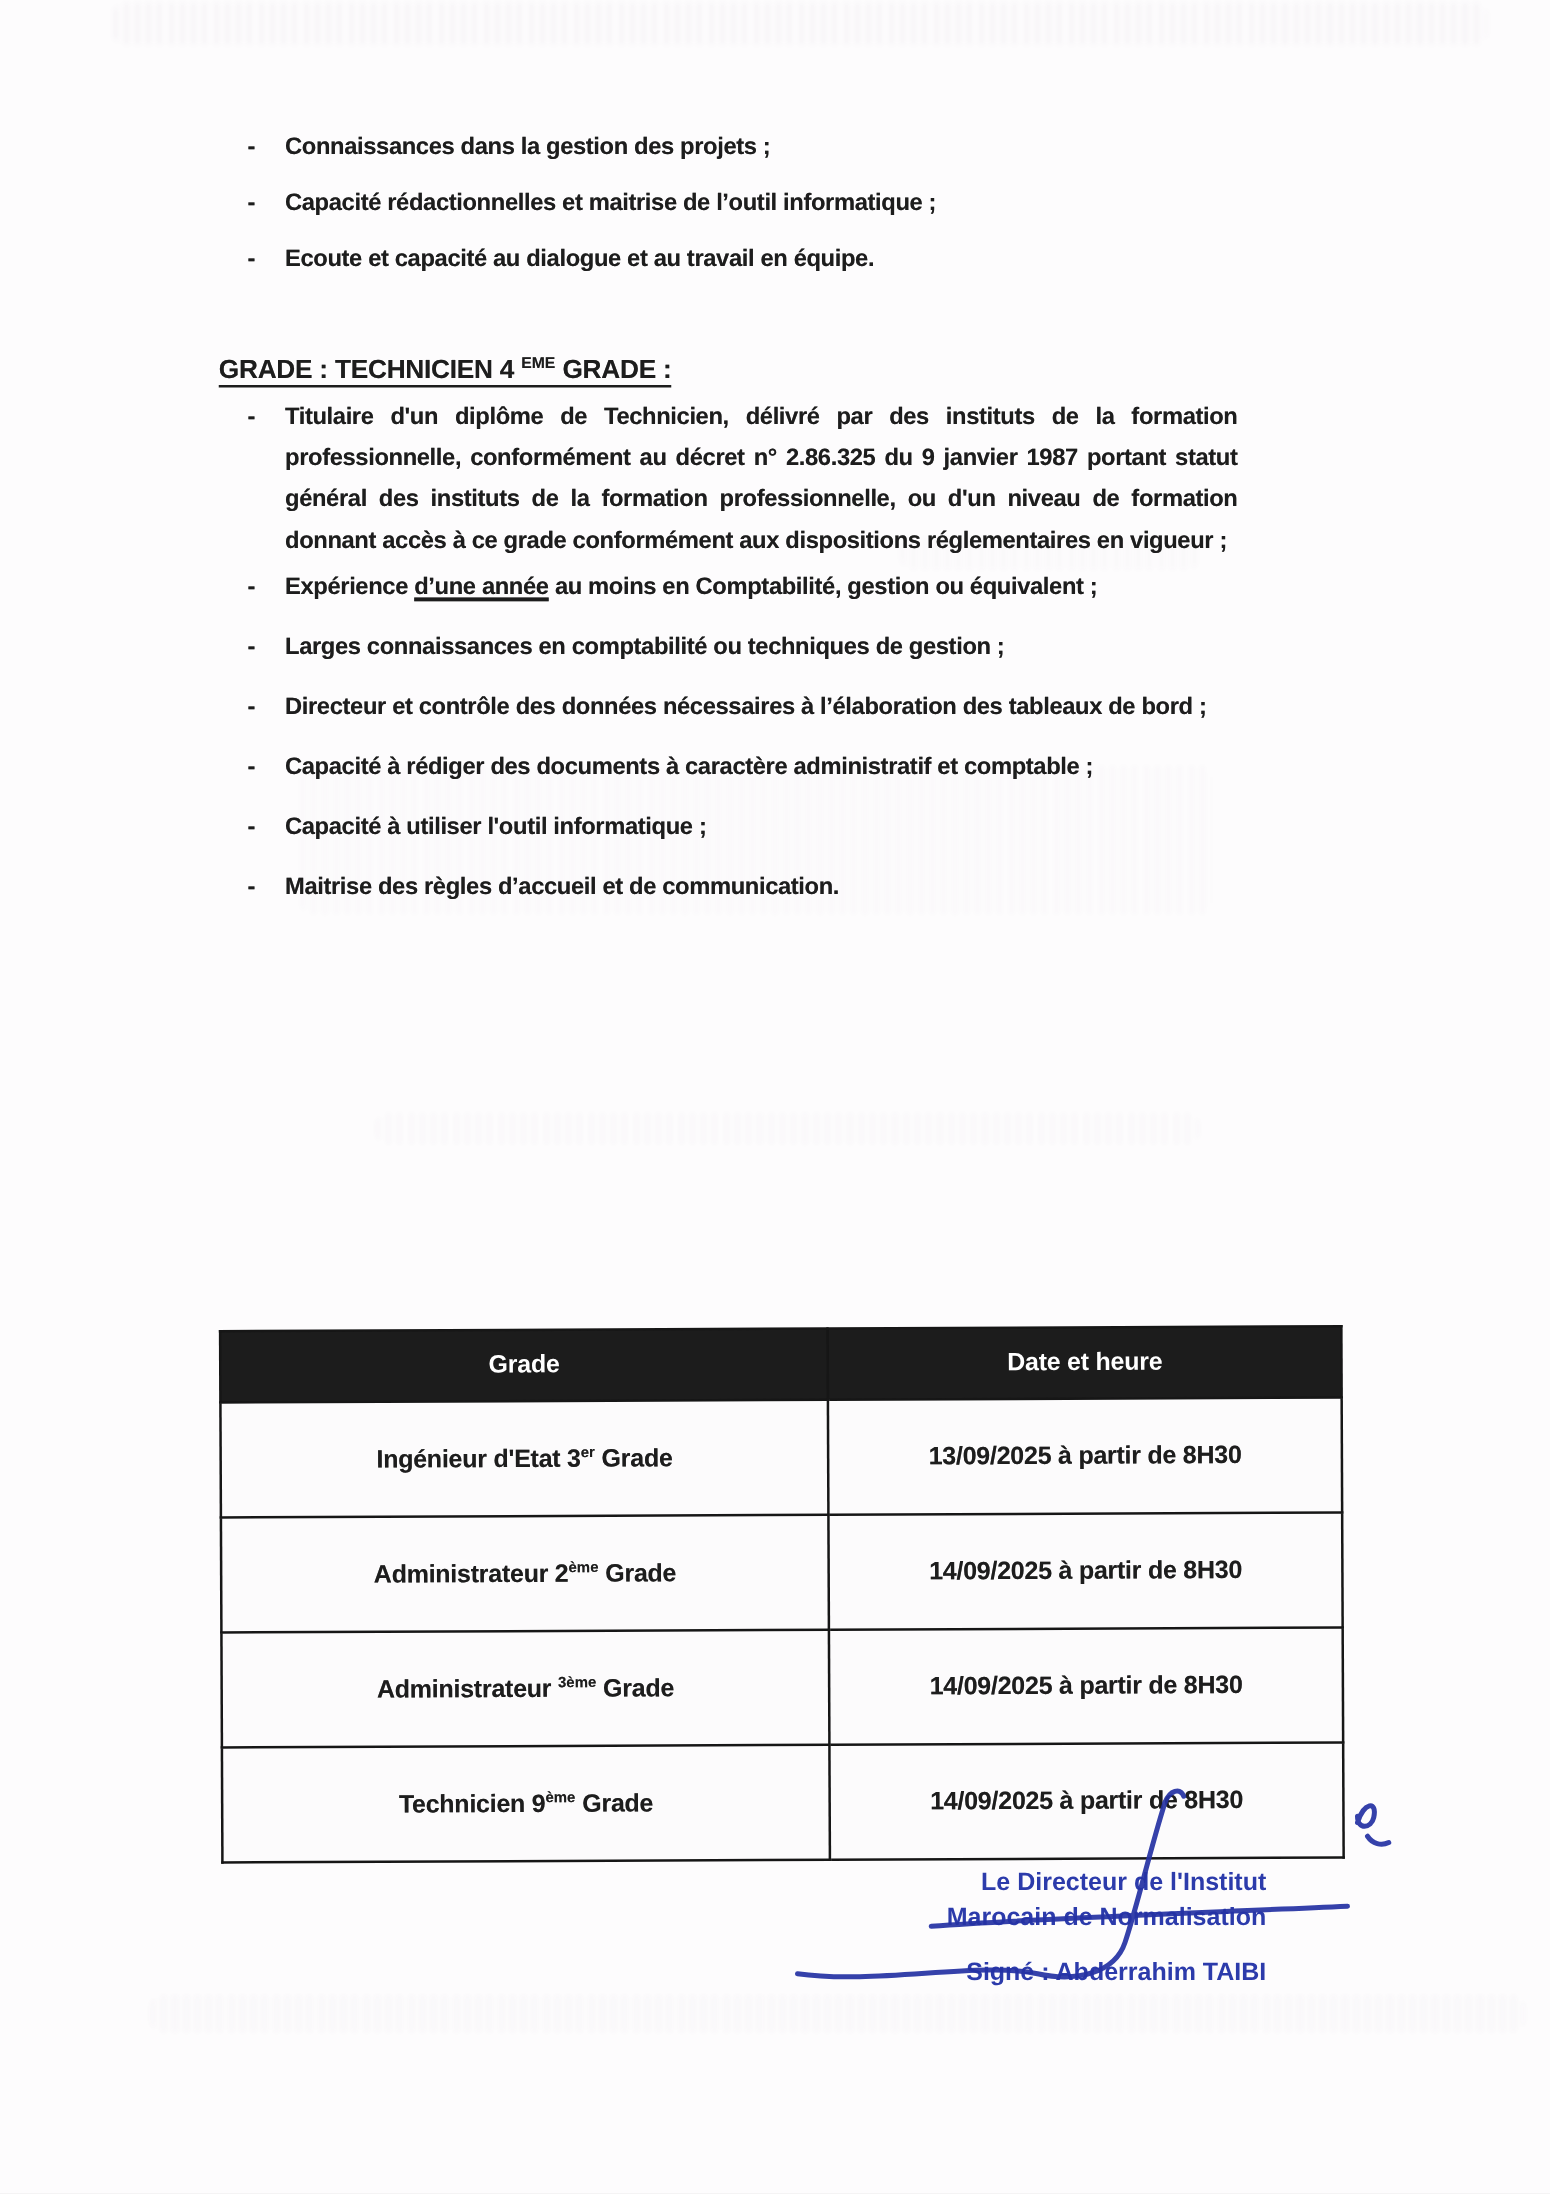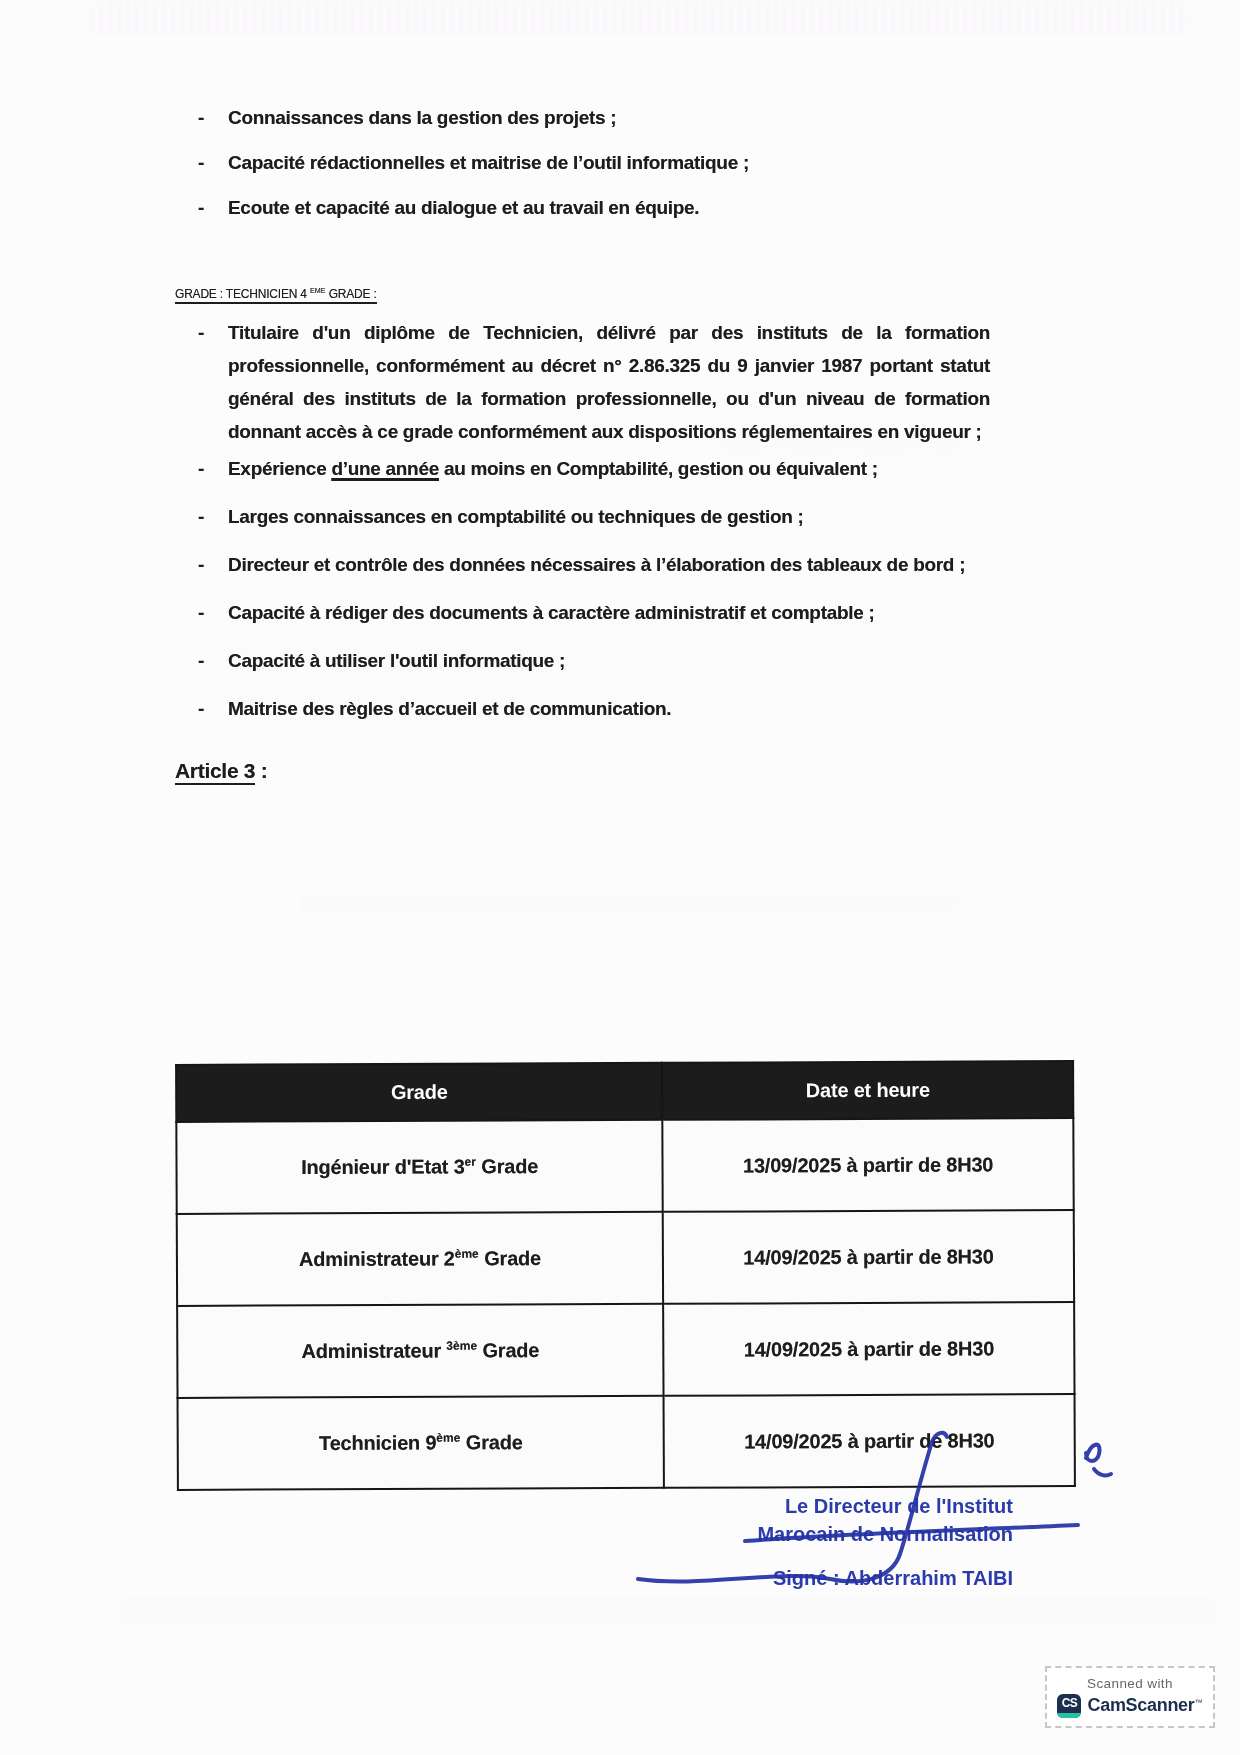--- a/index.html
+++ b/index.html
@@ -24,21 +24,21 @@
   .smudge.s5{left:120px;top:1596px;width:1100px;height:30px;opacity:.4;}
 
   .content{position:absolute;left:175px;top:106px;width:900px;
     font-size:19px;font-weight:600;letter-spacing:-0.3px;
     text-shadow:0 0 .4px rgba(0,0,0,.5);}
 
   ul.blist{list-style:none;margin:0;padding:0;}
   ul.blist li{display:flex;line-height:24px;margin:0 0 21px 0;white-space:nowrap;}
   .dash{width:30px;padding-left:23px;flex:0 0 auto;font-weight:700;}
 
-  .grade-heading{margin:57px 0 8px 0;font-size:12px;font-weight:400;line-height:27px;letter-spacing:-0.2px;}
+  .grade-heading{margin:57px 0 8px 0;font-size:21px;font-weight:700;line-height:27px;letter-spacing:-0.2px;}
   .grade-heading .uline{border-bottom:2.5px solid #1d1d1d;padding-bottom:1px;}
   .sup{vertical-align:super;font-size:0.6em;letter-spacing:0;}
 
   ul.gradelist{list-style:none;margin:0;padding:0;}
   ul.gradelist li{display:flex;line-height:24px;margin:0 0 24px 0;white-space:nowrap;}
   ul.gradelist li.justified{white-space:normal;line-height:33px;margin-bottom:9px;}
   ul.gradelist li.justified .btext{text-align:justify;}
   .btext{flex:1 1 auto;min-width:0;}
   li.justified .btext{margin-right:85px;}
   .u-bold{font-weight:800;text-decoration:underline;text-decoration-thickness:2.5px;text-underline-offset:3px;}
@@ -136,23 +136,20 @@
       <li>
         <span class="dash">-</span>
         <span class="btext">Capacité à utiliser l'outil informatique ;</span>
       </li>
       <li>
         <span class="dash">-</span>
         <span class="btext">Maitrise des règles d’accueil et de communication.</span>
       </li>
     </ul>
 
-    <div class="article-heading">
-      <span class="uline">Article 3</span><span> :</span>
-    </div>
 
 
   </div>
 
   <table class="schedule">
     <colgroup>
         <col class="col-grade">
         <col>
       </colgroup>
     <thead>
@@ -189,24 +186,14 @@
 
   <svg class="scribble" viewBox="0 0 580 190" xmlns="http://www.w3.org/2000/svg">
     <g fill="none" stroke="#2532a4" stroke-width="4" stroke-linecap="round" opacity="0.92">
       <path d="M 205 113 C 300 106 430 102 538 97"></path>
       <path d="M 392 14 C 380 52 370 96 360 126 C 352 150 322 158 290 151 C 244 141 160 160 98 151"></path>
       <path d="M 392 14 C 396 4 404 2 407 9"></path>
       <path d="M 546 30 c 5 -16 16 -18 13 -4 c -2 9 -13 10 -13 -1 m 8 16 c 4 6 11 8 17 5"></path>
     </g>
   </svg>
 
-  <div class="badge">
-    <div class="scanned">Scanned with</div>
-    <div class="row2">
-      <div class="cs-logo">
-        <span class="cs-text">CS</span>
-        <span class="teal"></span>
-      </div>
-      <div><span class="cam-name">CamScanner</span><span class="tm">™</span></div>
-    </div>
-  </div>
 
 </div>
 
 </body></html>

